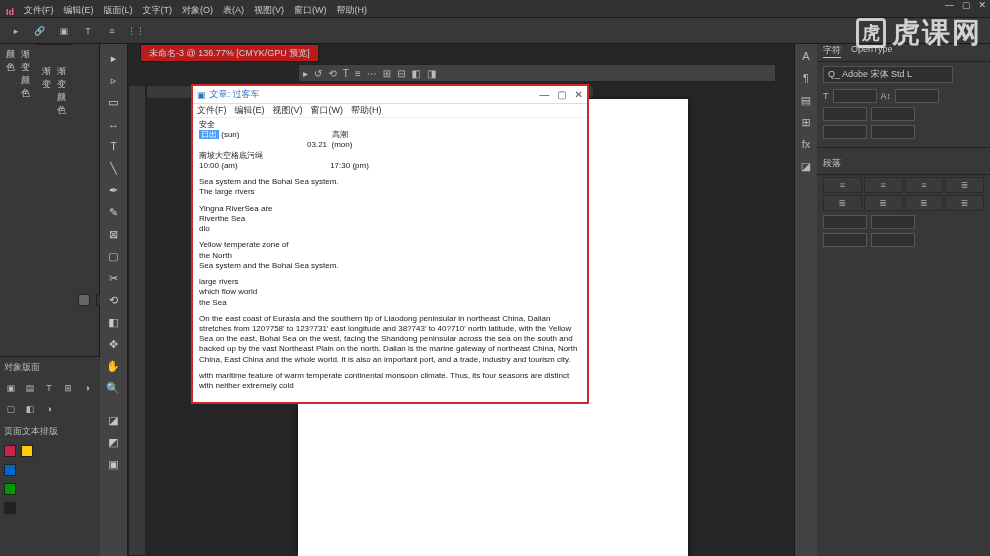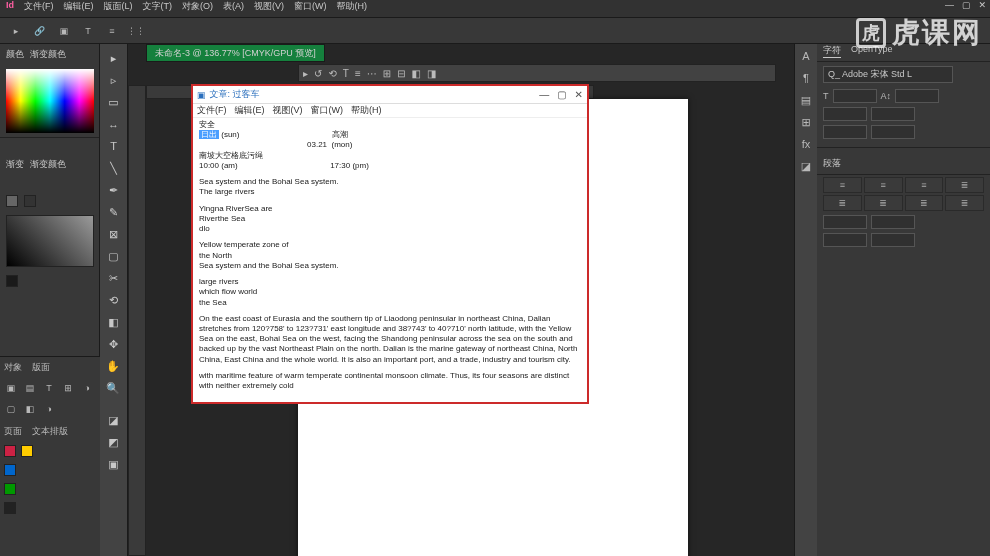--- a/index.html
+++ b/index.html
@@ -1,35 +1,35 @@
 <!DOCTYPE html>
 <html><head>
 <meta charset="utf-8">
 <style>
 *{margin:0;padding:0;box-sizing:border-box;font-family:Arial,"Microsoft YaHei",sans-serif}
 body{width:990px;height:556px;background:#323232;overflow:hidden;position:relative;color:#b8b8b8;font-size:9px}
-.menubar{height:18px;background:#323232;border-bottom:1px solid #1a1a1a;display:flex;align-items:flex-start;padding:0 6px;gap:10px}
+.menubar{height:18px;background:#323232;border-bottom:1px solid #1a1a1a;display:flex;align-items:flex-end;padding:0 6px;gap:10px}
 .menubar span{color:#c8c8c8;font-size:9px;cursor:pointer}
 .topstrip{height:26px;background:#383838;border-bottom:1px solid #1a1a1a;display:flex;align-items:center;padding:0 8px;gap:8px}
 .topstrip .icon{width:16px;height:16px;display:flex;align-items:center;justify-content:center;color:#b8b8b8}
 .layout{position:absolute;top:44px;left:0;right:0;bottom:0;display:flex}
-.left-col{width:100px;background:#383838;border-right:1px solid #1a1a1a;display:flex;flex-direction:column}
+.left-col{width:100px;background:#383838;border-right:1px solid #1a1a1a;display:flex;flex-direction:row}
 .color-head{display:flex;gap:6px;font-size:9px;padding:4px 6px;color:#c8c8c8}
 .color-head span{cursor:pointer}
 .spectrum{width:88px;height:64px;margin:4px auto;background:
  linear-gradient(to bottom,rgba(255,255,255,1),rgba(255,255,255,0) 50%,rgba(0,0,0,0) 50%,rgba(0,0,0,1)),
  linear-gradient(to right,#f00,#ff0,#0f0,#0ff,#00f,#f0f,#f00)}
 .sect{font-size:9px;color:#c8c8c8;padding:20px 6px;border-top:1px solid #222;display:flex;gap:6px}
 .grad-pre{width:88px;height:52px;margin:4px auto;background:linear-gradient(45deg,#000,#9a9a9a);border:1px solid #222}
 .swatch-icons{display:flex;gap:6px;padding:4px 6px;align-items:center}
 .minisq{width:12px;height:12px;background:#666;border:1px solid #222}
 .tool-col{width:28px;background:#434343;display:flex;flex-direction:column;align-items:center;padding:4px 0;gap:2px;border-right:1px solid #1a1a1a}
 .tool{width:22px;height:20px;display:flex;align-items:center;justify-content:center;color:#c8c8c8;font-size:11px;cursor:pointer;border-radius:2px}
 .canvas-area{flex:1;background:#262626;position:relative}
-.doc-tab{position:absolute;left:18px;top:0;height:18px;background:#15803d;border:1px solid #1a1a1a;display:flex;align-items:center;padding:0 8px;font-size:9px;color:#d0d0d0}
+.doc-tab{position:absolute;left:12px;top:0;height:18px;background:#b91c1c;border:1px solid #1a1a1a;display:flex;align-items:center;padding:0 8px;font-size:9px;color:#d0d0d0}
 .ruler-h{position:absolute;left:18px;right:200px;top:41px;height:14px;background:#3a3a3a;border:1px solid #222}
 .ruler-v{position:absolute;left:0;top:41px;width:18px;bottom:0;background:#3a3a3a;border:1px solid #222}
 .sub-toolbar{position:absolute;left:170px;top:20px;right:18px;height:18px;background:#424242;border:1px solid #222;display:flex;align-items:center;padding:0 4px;gap:6px}
 .sub-toolbar span{color:#bbb;font-size:10px}
 .artboard{position:absolute;left:170px;top:55px;width:390px;height:500px;background:#fff;box-shadow:0 0 6px rgba(0,0,0,.6)}
 .story-win{position:absolute;left:63px;top:40px;width:398px;height:320px;background:#fff;border:2px solid #cc2a2a;z-index:50;display:flex;flex-direction:column}
 .story-title{height:18px;background:#fff;display:flex;align-items:center;justify-content:space-between;padding:0 4px;border-bottom:1px solid #ddd}
 .story-title-l{display:flex;align-items:center;gap:4px;font-size:9px;color:#2a6fbd}
 .story-title-r{display:flex;gap:8px;font-size:10px;color:#555}
 .story-menu{height:14px;display:flex;gap:8px;padding:0 4px;font-size:9px;color:#333;border-bottom:1px solid #eee}
@@ -41,21 +41,21 @@
 .right-icons{width:22px;background:#434343;display:flex;flex-direction:column;align-items:center;padding:4px 0;gap:6px}
 .right-icons .ic{width:16px;height:16px;color:#b8b8b8;display:flex;align-items:center;justify-content:center;font-size:11px}
 .right-main{flex:1;display:flex;flex-direction:column}
 .pnl-tab{height:18px;border-bottom:1px solid #222;display:flex;align-items:flex-start;padding:0 6px;font-size:9px;color:#c8c8c8;gap:10px}
 .dd{background:#303030;border:1px solid #555;color:#c8c8c8;font-size:9px;padding:1px 4px;width:130px;margin:4px 6px}
 .para-grid{display:grid;grid-template-columns:repeat(4,1fr);gap:2px;padding:2px 6px}
 .pbtn{height:16px;background:#3a3a3a;border:1px solid #2a2a2a;display:flex;align-items:center;justify-content:center;font-size:9px;color:#aaa}
 .num-row{display:flex;gap:4px;padding:2px 6px;align-items:center}
 .numf{background:#303030;border:1px solid #555;width:44px;height:14px;font-size:8px;color:#c8c8c8;text-align:center}
 .bottom-left{position:absolute;left:0;bottom:0;width:100px;height:200px;background:#383838;border-top:1px solid #1a1a1a;padding:4px;display:flex;flex-direction:column;gap:3px}
-.bl-tabs{display:flex;gap:10px;font-size:9px;color:#b8b8b8}
+.bl-tabs{display:flex;gap:0;font-size:9px;color:#b8b8b8}
 .bl-ic-row{display:flex;gap:5px;margin-top:4px}
 .bl-ic{width:14px;height:14px;display:flex;align-items:center;justify-content:center;color:#b8b8b8}
 .wm{position:absolute;right:8px;top:14px;z-index:200;display:flex;align-items:center;gap:6px;pointer-events:none}
 .wm-logo{width:30px;height:30px;border:3px solid rgba(255,255,255,.75);border-radius:4px;display:flex;align-items:center;justify-content:center;color:rgba(255,255,255,.78);font-size:18px;font-weight:bold}
 .wm-txt{font-size:28px;font-weight:600;color:rgba(255,255,255,.78);letter-spacing:2px}
 .win-ctrl{position:absolute;right:4px;top:0;display:flex;gap:8px;color:#c8c8c8;font-size:10px}
 </style>
 </head>
 <body>
 

